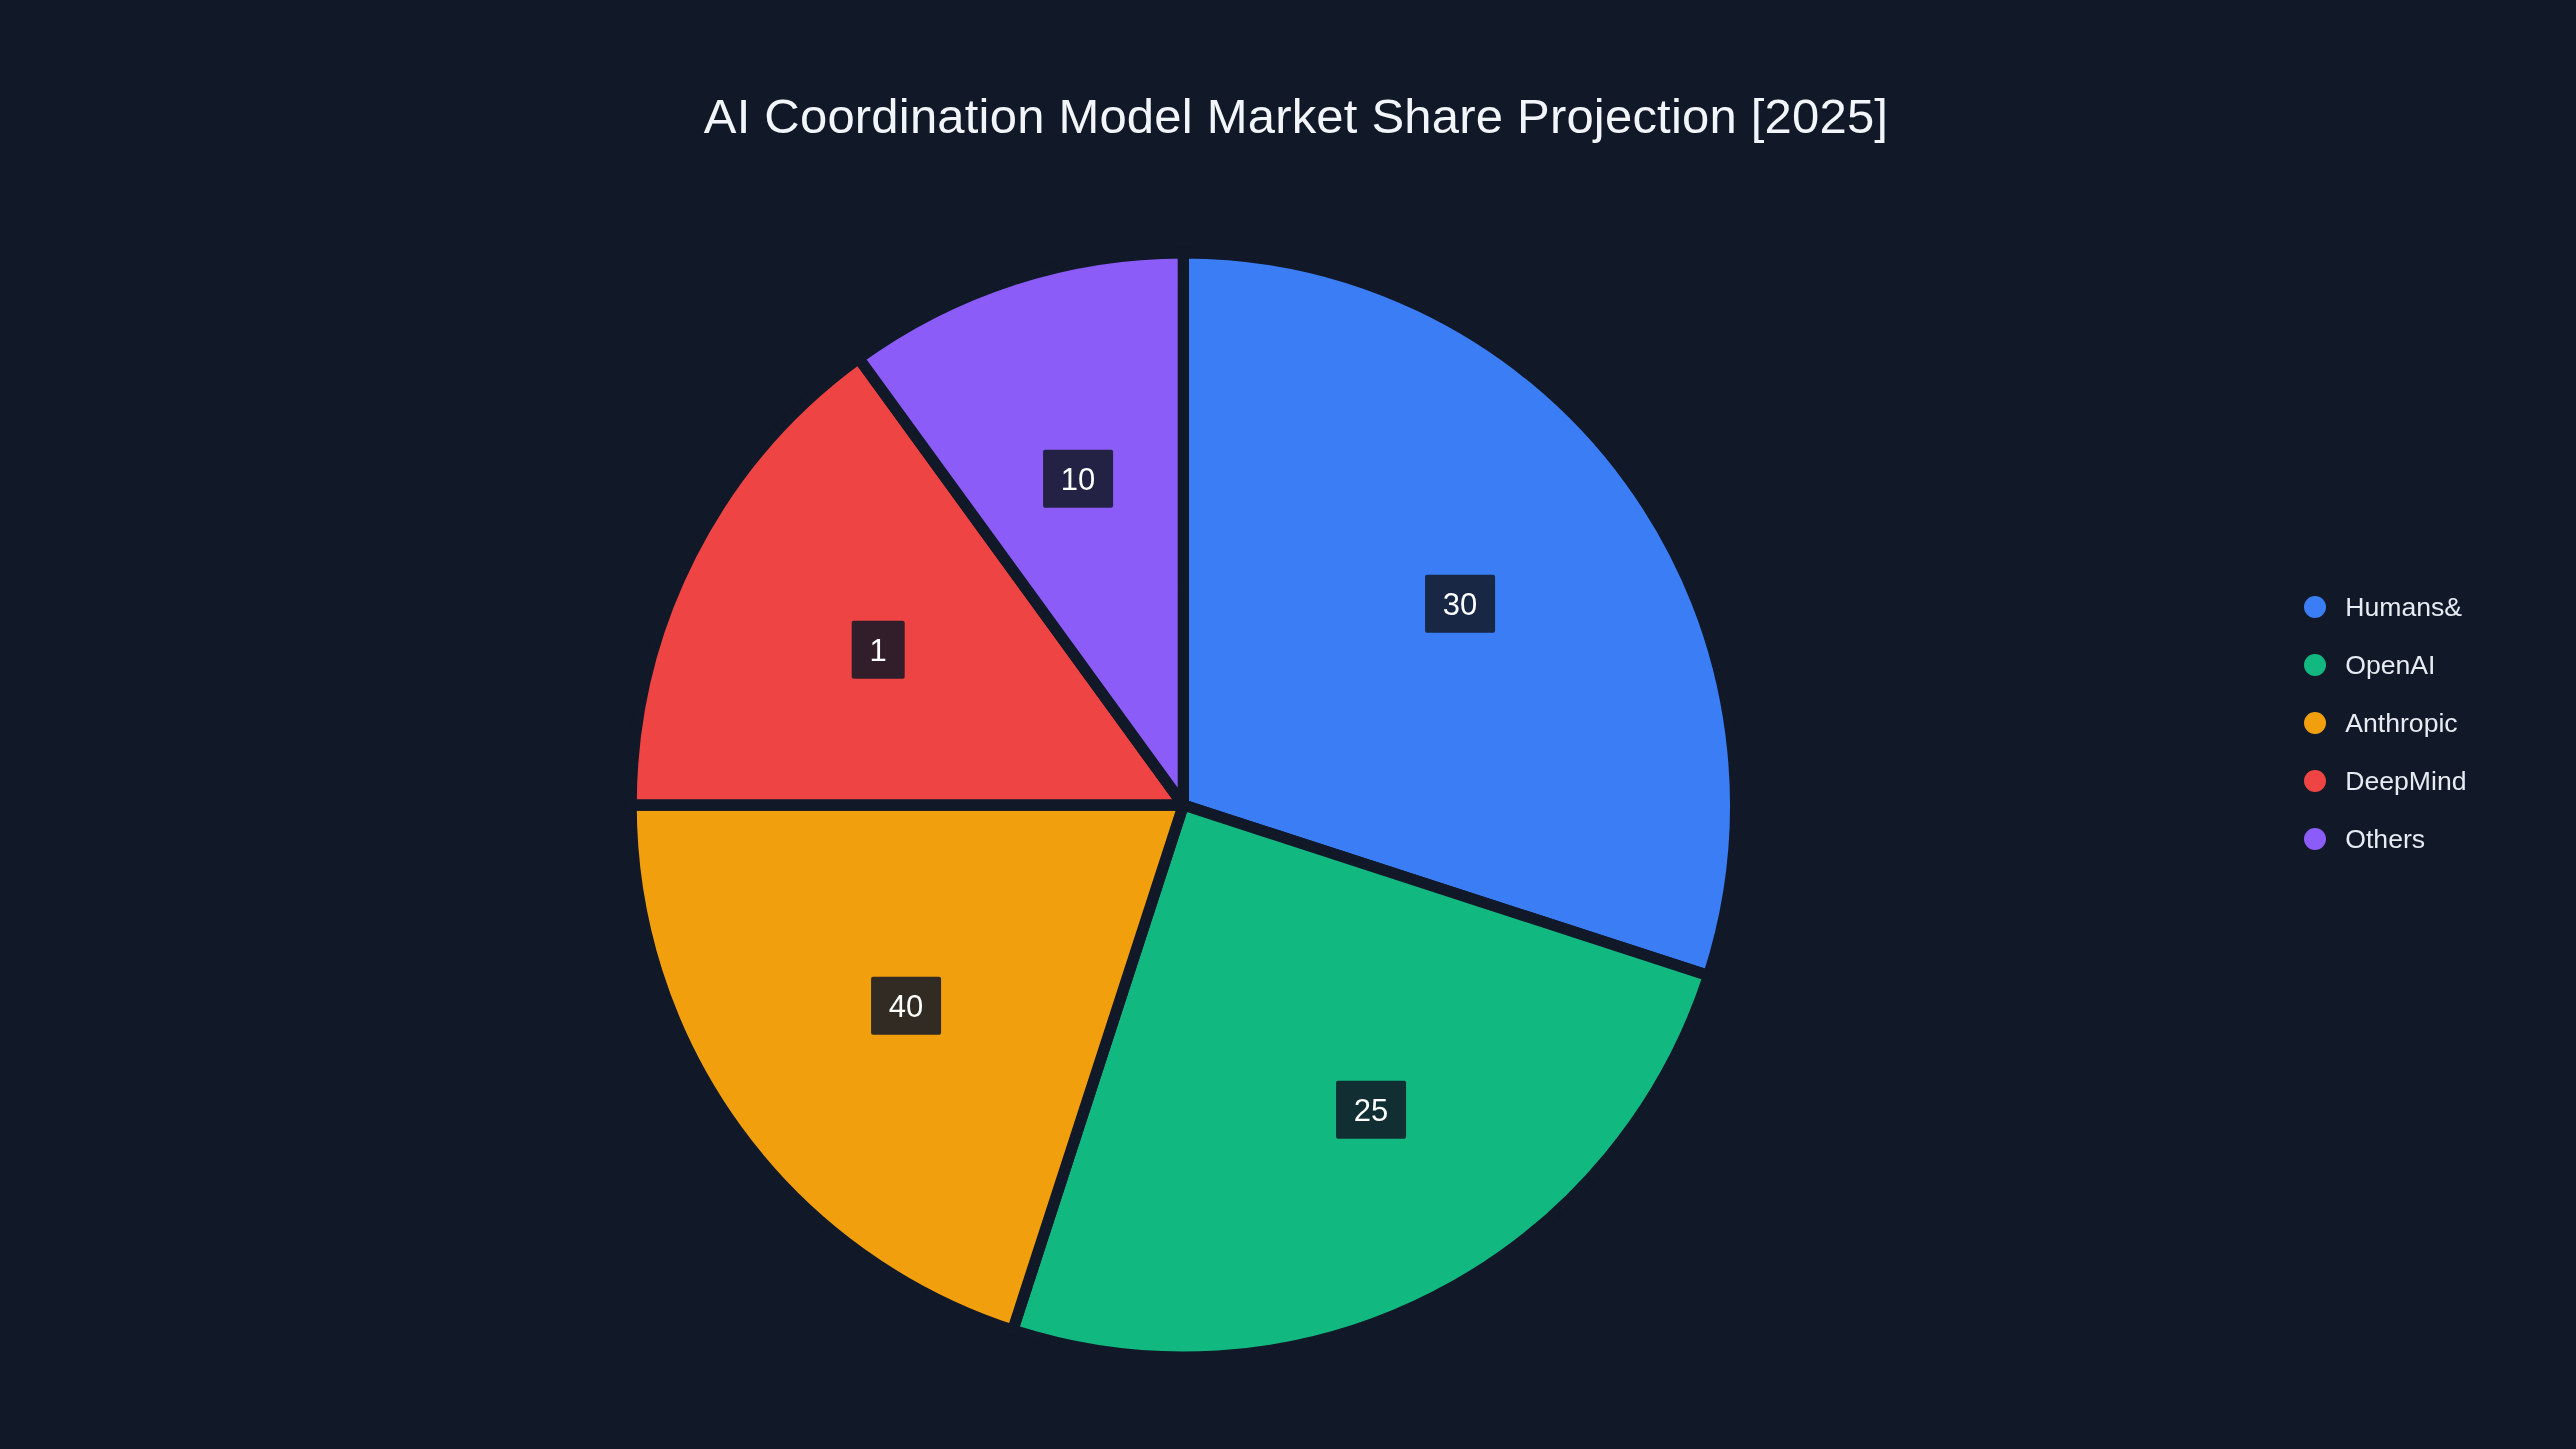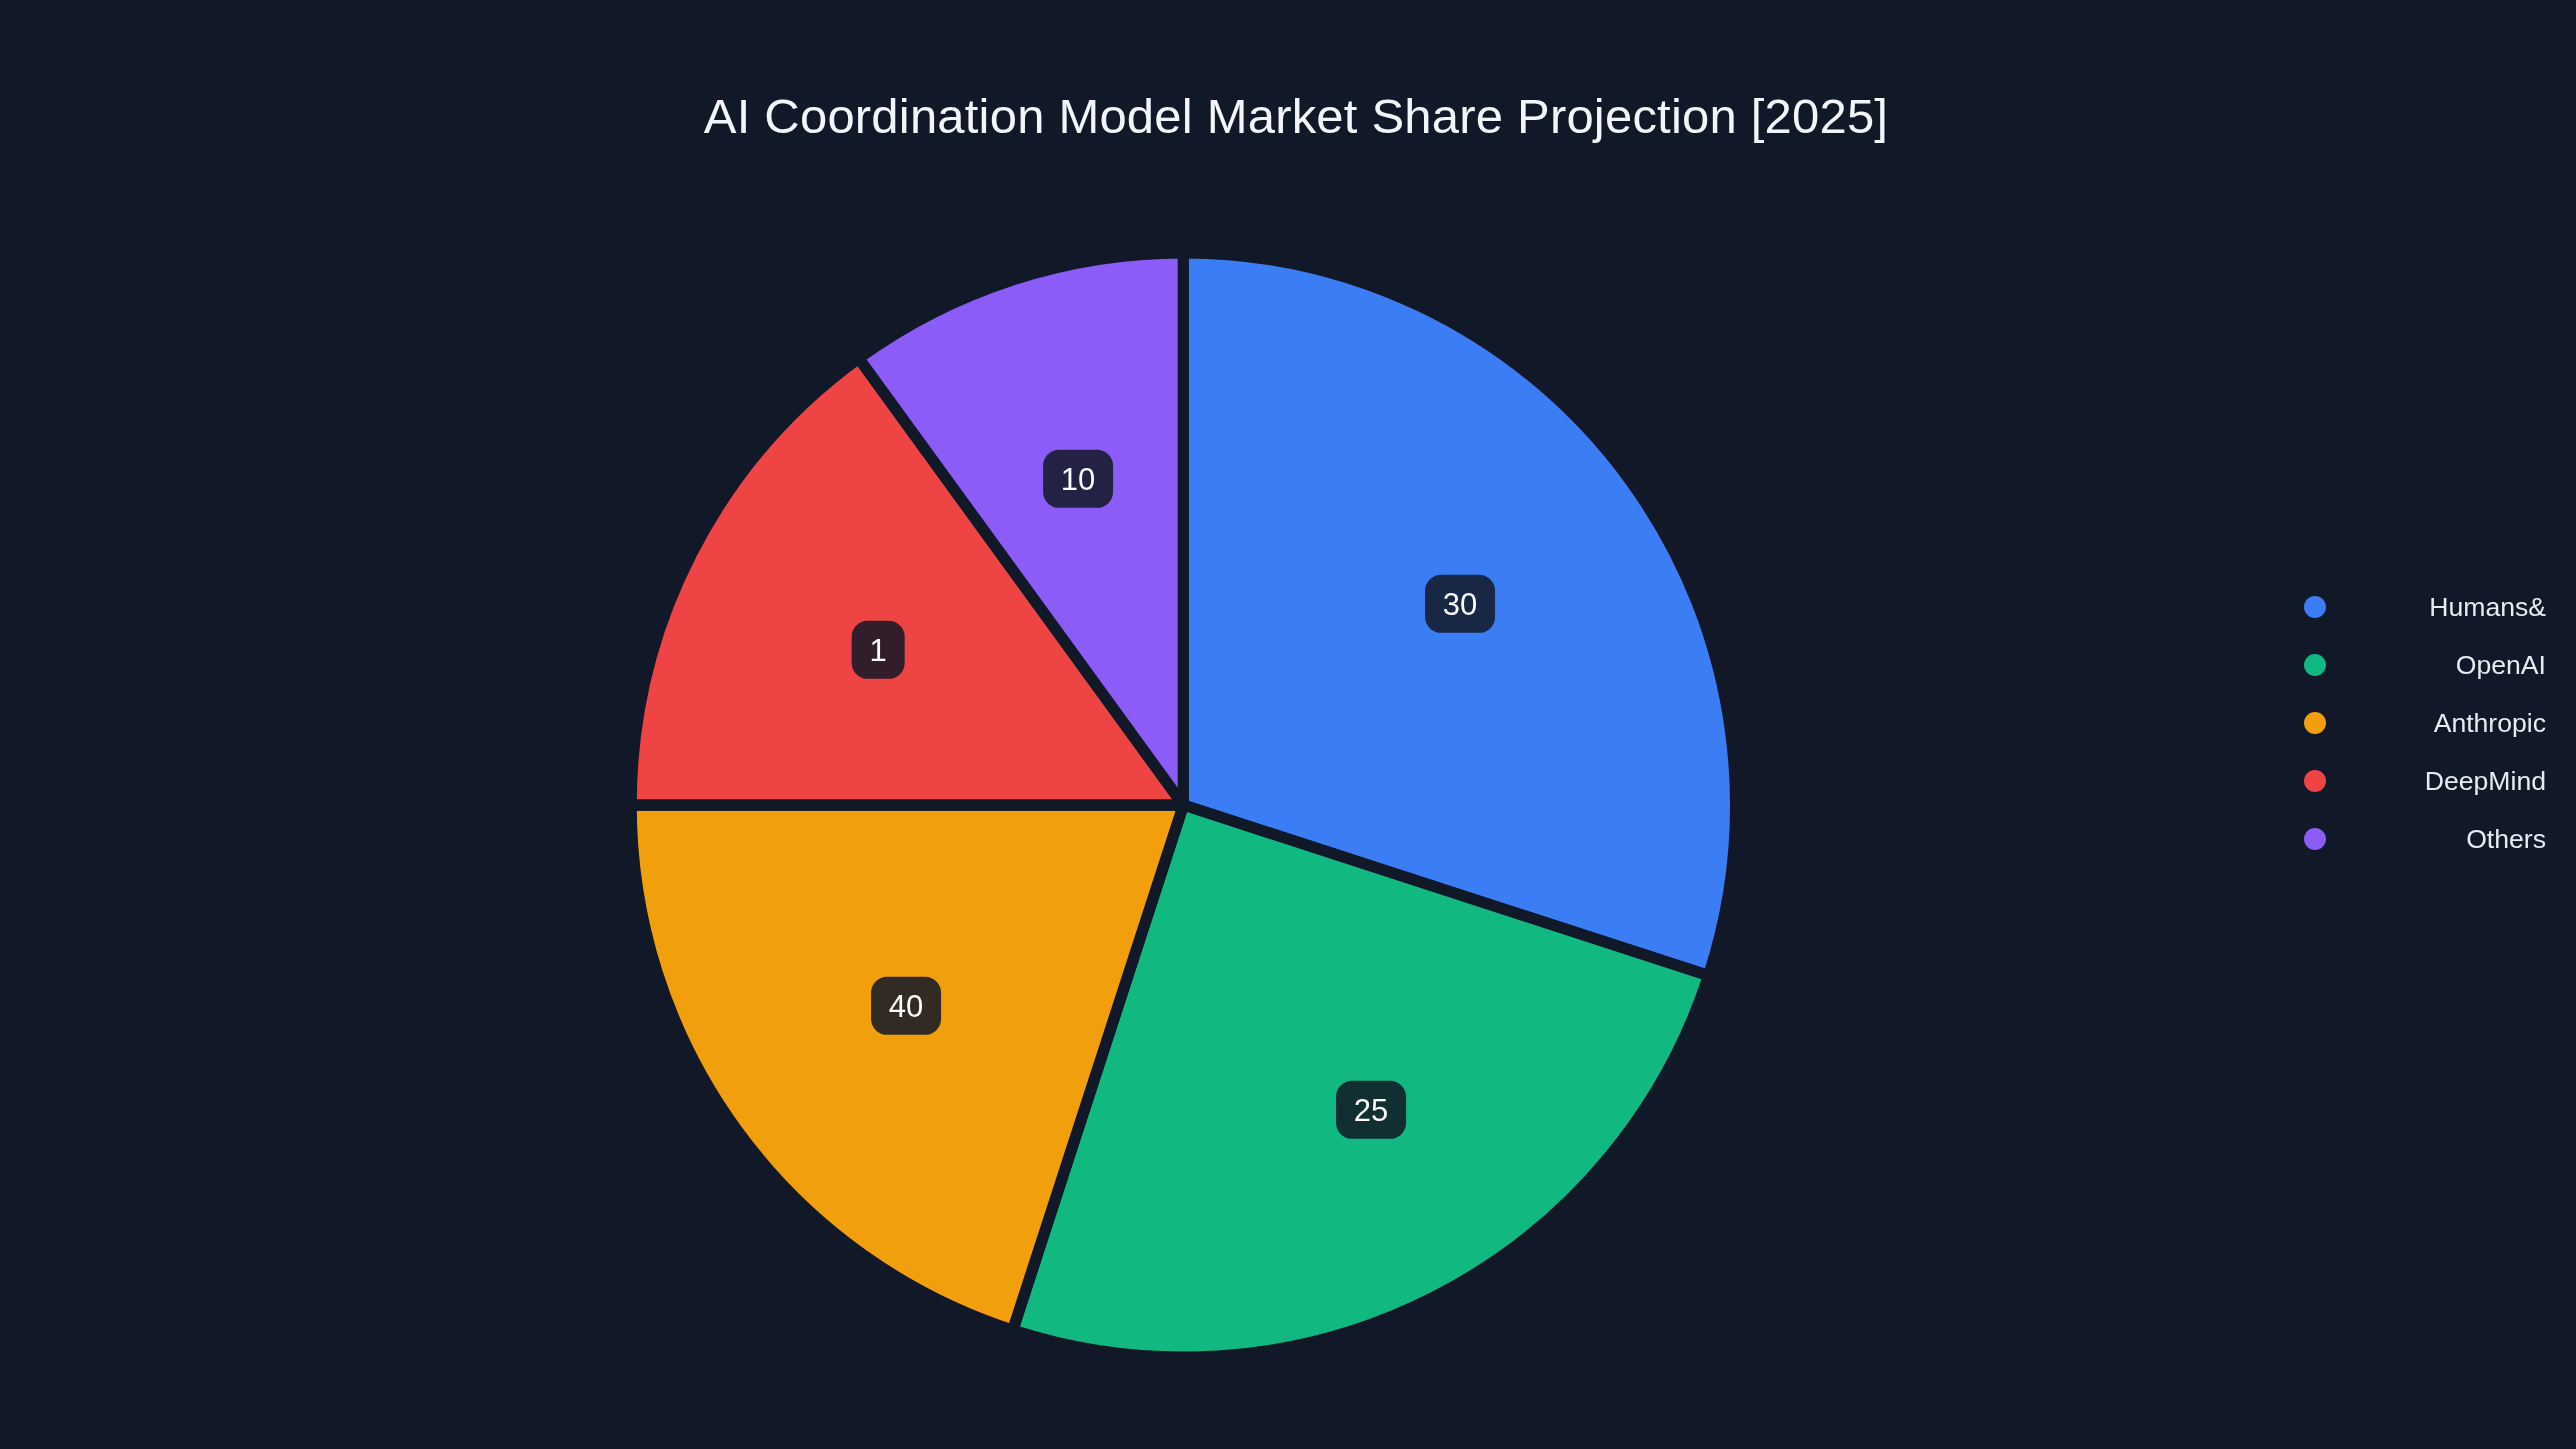--- a/index.html
+++ b/index.html
@@ -56,37 +56,36 @@
   
   .slice-label {
     position: absolute;
     transform: translate(-50%, -50%);
     background: rgba(17, 24, 39, 0.86);
     color: #ffffff;
     font-size: 31px;
     font-weight: 400;
     line-height: 1;
     padding: 13.7px 17.7px;
-    border-radius: 16px;
+    border-radius: 2px;
     white-space: nowrap;
     text-align: center;
   }
 
   
   #legend {
     position: absolute;
     left: 2304px;
     top: 578px;
     width: 242px;
   }
   .legend-item {
     display: flex;
     align-items: center;
     height: 58px;
-    justify-content: space-between;
   }
   .legend-swatch {
     width: 22px;
     height: 22px;
     border-radius: 50%;
     flex: 0 0 auto;
   }
   .legend-label {
     margin-left: 19.3px;
     color: #e7ebf2;

